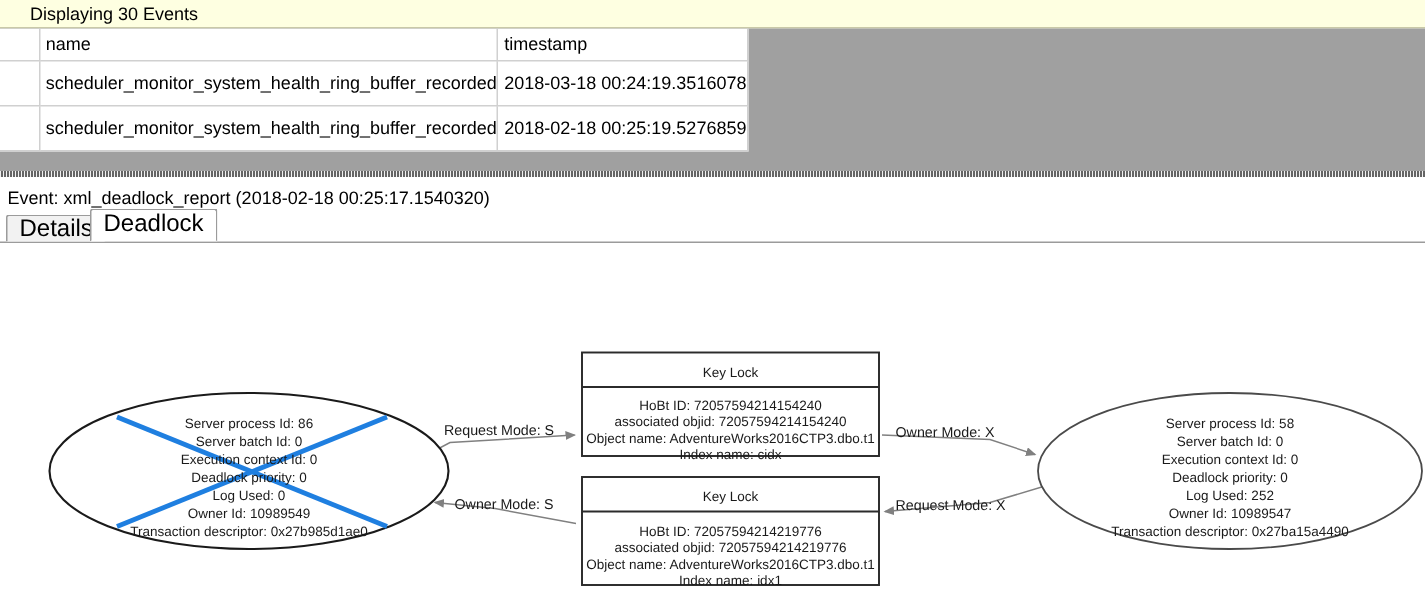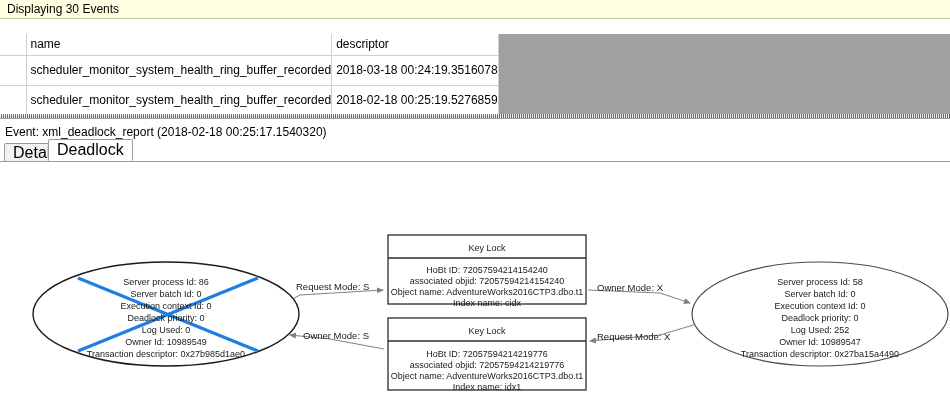--- a/index.html
+++ b/index.html
@@ -24,32 +24,31 @@
   
   .banner {
     position: absolute;
     left: 0; top: 0;
     width: 950px; height: 19px;
     background: #feffe1;
     border-bottom: 1px solid #c9c9a8;
     box-sizing: border-box;
     display: flex;
     align-items: center;
-    padding-left: 7px;
+    padding-left: 20px;
     font-size: 12px;
   }
 
   
   .grid-wrap {
     position: absolute;
     left: 0; top: 19px;
     width: 950px; height: 99px;
     background: #a0a0a0;
     overflow: hidden;
-    margin-top: 15px;
   }
   .grid-table {
     border-collapse: collapse;
     table-layout: fixed;
     background: #fff;
   }
   .grid-table td, .grid-table th {
     border-right: 1px solid #d0d0d0;
     border-bottom: 1px solid #d0d0d0;
     font-weight: normal;
@@ -123,21 +122,21 @@
     border-radius: 2px 2px 0 0;
   }
   .tab.active {
     height: 22px;
     line-height: 20px;
     background: #ffffff;
     border-bottom: 1px solid #ffffff;
     z-index: 3;
   }
   #tab-details { left: 4px; }
-  #tab-deadlock { left: 48px; text-align: right; }
+  #tab-deadlock { left: 60px; text-align: right; }
 
   
   .diagram {
     position: absolute;
     left: 0; top: 162px;
     width: 950px; height: 238px;
     background: #ffffff;
     border-top: 1px solid #ffffff;
     overflow: hidden;
   }
@@ -167,21 +166,21 @@
   <div class="banner">
     <span>Displaying 30 Events</span>
   </div>
 
   <div class="grid-wrap">
     <table class="grid-table">
       <tbody>
           <tr class="hdr-row">
         <td class="col-sel"></td>
         <td class="col-name">name</td>
-        <td class="col-ts">descriptor</td>
+        <td class="col-ts">timestamp</td>
       </tr>
       <tr>
         <td class="col-sel"></td>
         <td class="col-name">scheduler_monitor_system_health_ring_buffer_recorded</td>
         <td class="col-ts">2018-03-18 00:24:19.3516078</td>
       </tr>
       <tr>
         <td class="col-sel"></td>
         <td class="col-name">scheduler_monitor_system_health_ring_buffer_recorded</td>
         <td class="col-ts">2018-02-18 00:25:19.5276859</td>

